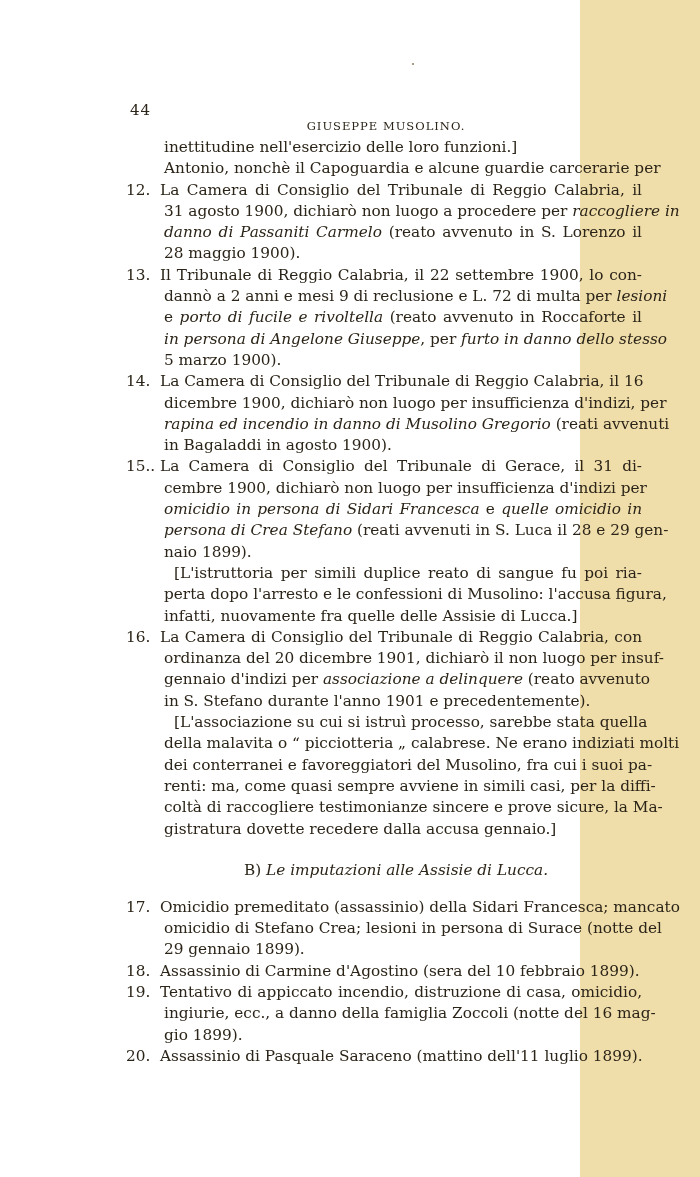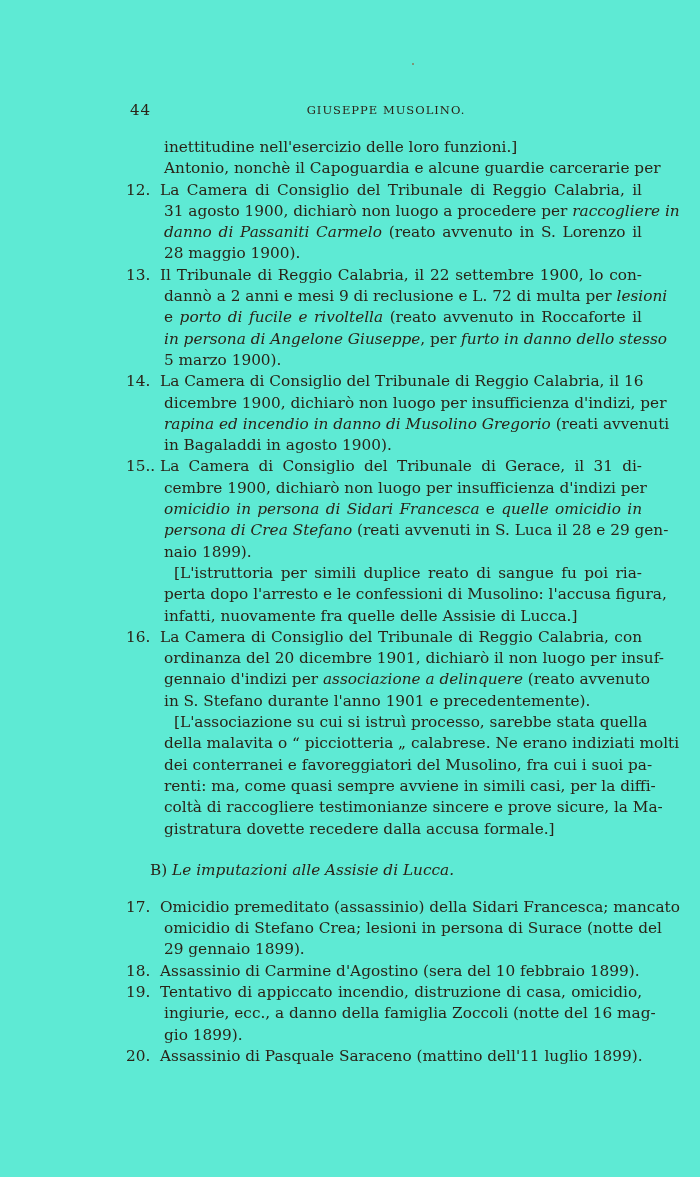--- a/index.html
+++ b/index.html
@@ -2,34 +2,34 @@
 <html><head>
 <meta charset="utf-8">
 <style>
   html, body { margin:0; padding:0; }
   body {
     width:700px; height:1177px; overflow:hidden;
     background:#f0deaa;
     font-family:"DejaVu Serif", "Liberation Serif", serif;
     color:#2b2418;
   }
-  .page { position:relative; width:700px; height:1177px; background:#5eead4; }
+  .page { position:relative; width:580px; height:1177px; background:#ffffff; }
   .dot { position:absolute; left:412px; top:63px; width:2px; height:2px; background:#8a7a5a; border-radius:50%; }
   .header { position:absolute; top:101px; left:130px; width:512px; height:20px; }
   .pageno { position:absolute; left:0; top:0; font-size:15px; letter-spacing:1px; }
-  .runhead { position:absolute; left:0; right:0; text-align:center; top:2px; font-size:11.5px; letter-spacing:1px; }
+  .runhead { position:absolute; left:0; right:0; text-align:center; top:18px; font-size:11.5px; letter-spacing:1px; }
   .body { position:absolute; left:130px; top:137px; width:512px; font-size:15.3px; line-height:21.3px; }
   .line { white-space:nowrap; height:21.3px; text-align:justify; text-align-last:justify; }
   .line.last { text-align-last:left; }
   .indent { padding-left:34px; }
   .num { display:inline-block; width:34px; margin-left:-4px; }
   .sub { padding-left:34px; }
   .subfirst { padding-left:44px; }
   i { font-style:italic; }
-  .sectitle { margin-top:20px; margin-bottom:16px; font-size:15.3px; height:21px; padding-left:20px; }
+  .sectitle { text-align:center; margin-top:20px; margin-bottom:16px; font-size:15.3px; height:21px; padding-left:20px; }
 </style>
 </head>
 <body>
 
 <div class="page">
   <div class="dot"></div>
   <div class="header">
     <span class="pageno">44</span>
     <div class="runhead">GIUSEPPE MUSOLINO.</div>
   </div>
@@ -72,21 +72,21 @@
         <div>
           <div class="line "><span class="num">16.</span><span>La Camera di Consiglio del Tribunale di Reggio Calabria, con</span></div>
           <div class="line indent"><span>ordinanza del 20 dicembre 1901, dichiarò il non luogo per insuf-</span></div>
           <div class="line indent"><span>gennaio d'indizi per </span><i>associazione a delinquere</i><span> (reato avvenuto</span></div>
           <div class="line indent last"><span>in S. Stefano durante l'anno 1901 e precedentemente).</span></div>
           <div class="line subfirst"><span>[L'associazione su cui si istruì processo, sarebbe stata quella</span></div>
           <div class="line sub"><span>della malavita o “ picciotteria „ calabrese. Ne erano indiziati molti</span></div>
           <div class="line sub"><span>dei conterranei e favoreggiatori del Musolino, fra cui i suoi pa-</span></div>
           <div class="line sub"><span>renti: ma, come quasi sempre avviene in simili casi, per la diffi-</span></div>
           <div class="line sub"><span>coltà di raccogliere testimonianze sincere e prove sicure, la Ma-</span></div>
-          <div class="line sub last"><span>gistratura dovette recedere dalla accusa formale.]</span></div>
+          <div class="line sub last"><span>gistratura dovette recedere dalla accusa gennaio.]</span></div>
         </div>
       </div>
     <div class="sectitle">
       <span>B)</span>
       <i>Le imputazioni alle Assisie di Lucca.</i>
     </div>
     <div id="itemsB">
         <div>
           <div class="line "><span class="num">17.</span><span>Omicidio premeditato (assassinio) della Sidari Francesca; mancato</span></div>
           <div class="line indent"><span>omicidio di Stefano Crea; lesioni in persona di Surace (notte del</span></div>

